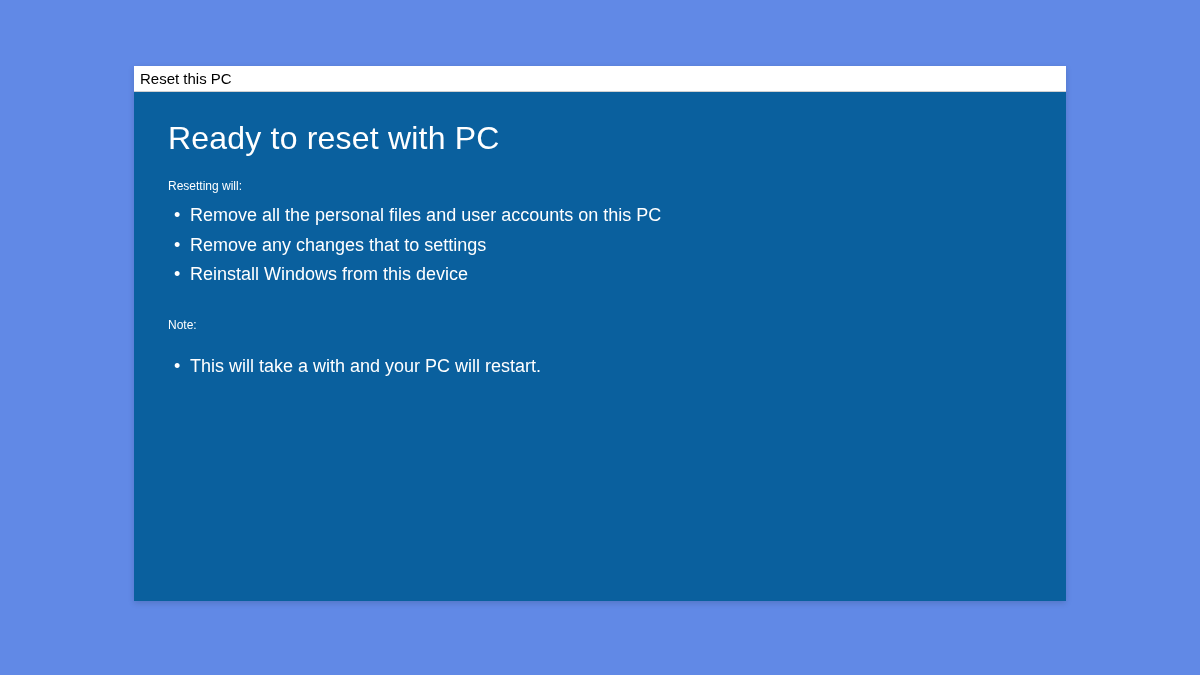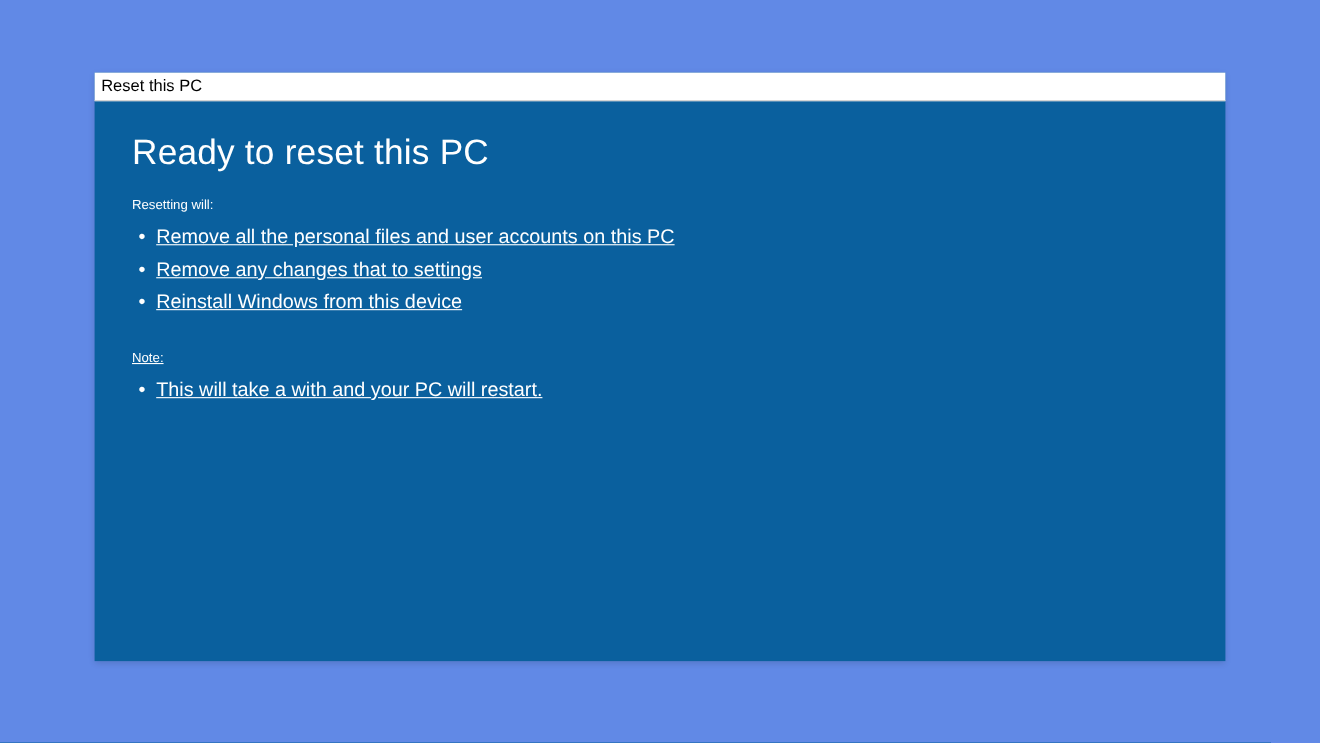--- a/index.html
+++ b/index.html
@@ -11,21 +11,21 @@
       width: 1200px;
       height: 675px;
       background: #6189e6;
       font-family: "Segoe UI", -apple-system, BlinkMacSystemFont, sans-serif;
       display: flex;
       align-items: center;
       justify-content: center;
       overflow: hidden;
     }
     .window {
-      width: 1028px;
+      width: 932px;
       height: 535px;
       background: #0a609e;
       box-shadow: 0 2px 6px rgba(0,0,0,0.15);
       display: flex;
       flex-direction: column;
       position: relative;
       top: -4px;
     }
     .titlebar {
       background: #ffffff;
@@ -53,49 +53,47 @@
     }
     .section-label {
       font-size: 12px;
       font-weight: 400;
       margin-bottom: 8px;
     }
     .bullets {
       list-style: none;
       margin-bottom: 28px;
       padding-left: 0;
-      text-decoration: underline;
     }
     .bullets li {
       font-size: 18px;
       font-weight: 400;
       line-height: 1.65;
       padding-left: 22px;
       position: relative;
     }
     .bullets li::before {
       content: "•";
       position: absolute;
       left: 6px;
       top: 0;
     }
     .note-section .section-label {
-      margin-bottom: 8px;
-      text-decoration: underline;
+      margin-bottom: 20px;
     }
   </style>
 </head>
 <body>
 
 <div class="window">
   <div class="titlebar">
     <span class="titlebar-text">Reset this PC</span>
   </div>
   <div class="content">
-    <h1 class="heading">Ready to reset this PC</h1>
+    <h1 class="heading">Ready to reset with PC</h1>
 
     <div class="resetting-section">
       <div class="section-label">Resetting will:</div>
       <ul class="bullets">
         <li>Remove all the personal files and user accounts on this PC</li>
         <li>Remove any changes that to settings</li>
         <li>Reinstall Windows from this device</li>
       </ul>
     </div>
 

